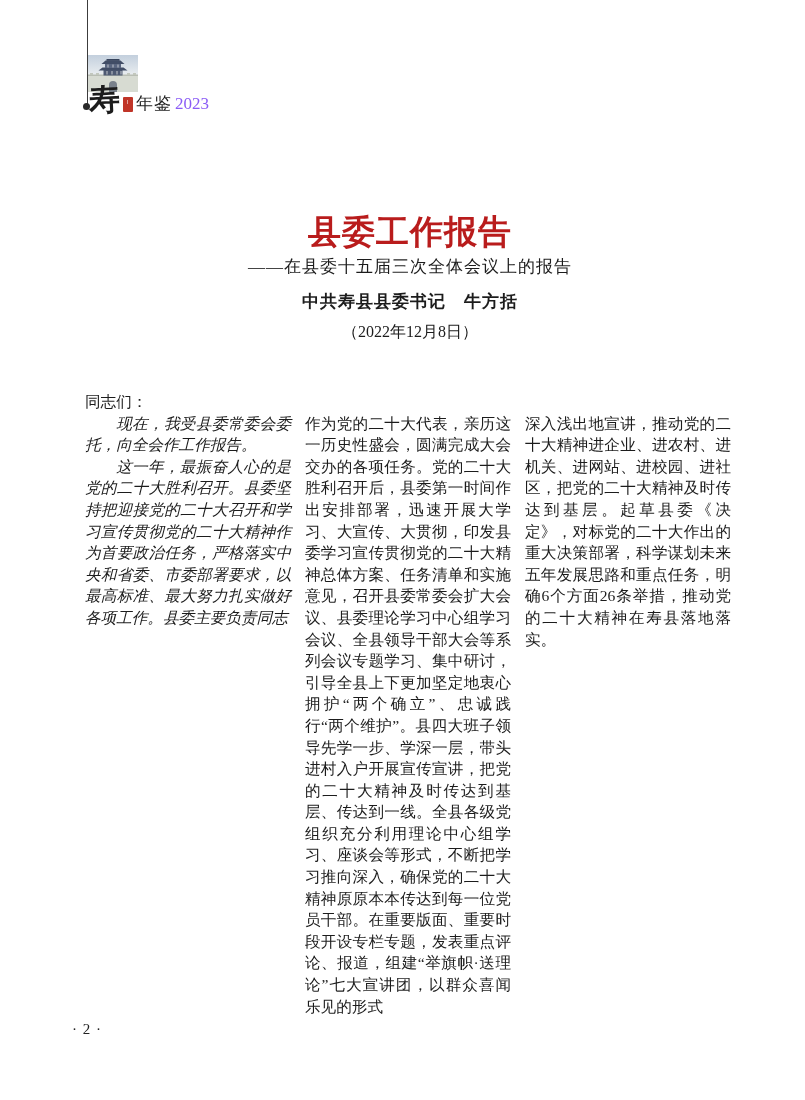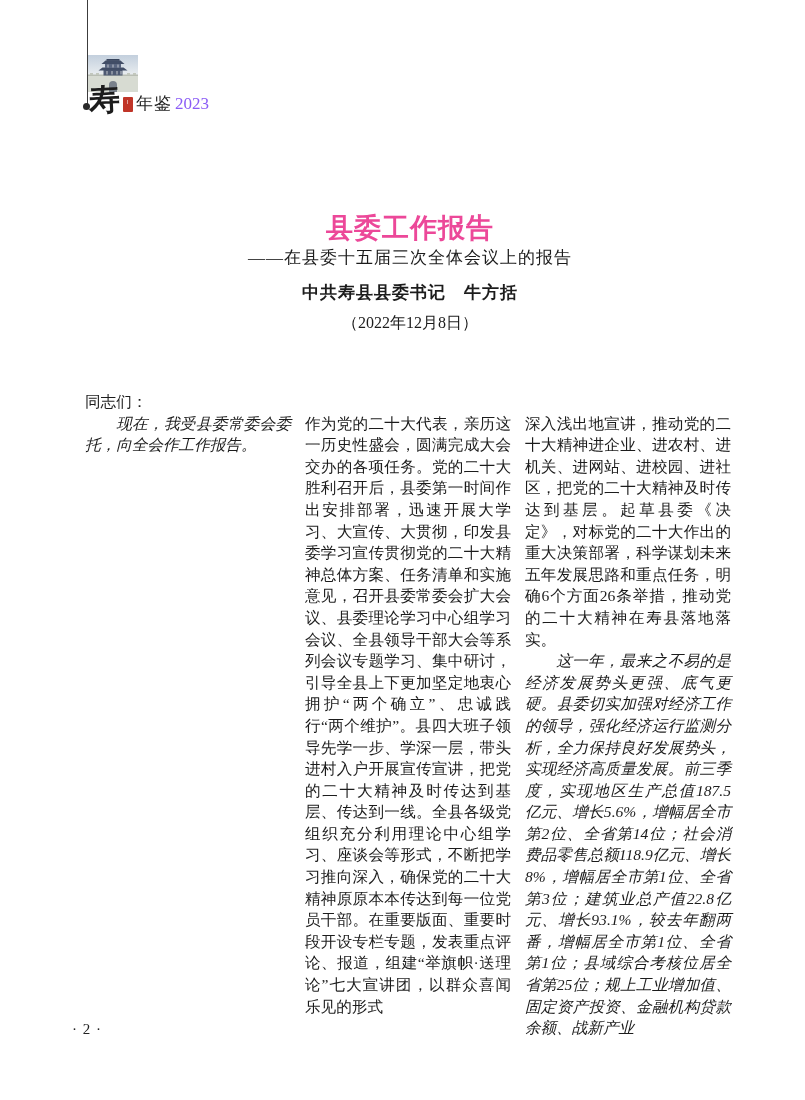--- a/index.html
+++ b/index.html
@@ -28,21 +28,21 @@
     width: 10px; height: 15px; margin: 0 3px 3px 3px; border-radius: 1px;
     background:
       linear-gradient(90deg, rgba(255,255,255,.55) 1px, transparent 1px) 4px 3px / 3px 4px no-repeat,
       #c03528;
   }
   .logo-nianjian { font-size: 17px; font-weight: normal; line-height: 1; margin-bottom: 3px; letter-spacing: 1px; }
   .logo-year { font-size: 17px; line-height: 1; margin-bottom: 3px; margin-left: 3px; color: #8b5cf6; }
 
   
   .report-head { position: absolute; left: 85px; top: 210px; width: 650px; text-align: center; }
-  .report-title { margin: 0; font-size: 27px; font-weight: bold; color: #ec4899; letter-spacing: 1px; }
+  .report-title { margin: 0; font-size: 33px; font-weight: bold; color: #b91c1c; letter-spacing: 1px; }
   .report-subtitle { font-size: 17px; font-weight: 400; letter-spacing: 1px; }
   .report-author { margin-top: 12px; font-size: 17px; font-weight: 600; letter-spacing: 1px; }
   .report-date { margin-top: 9px; font-size: 16px; }
 
   
   .columns { position: absolute; left: 85px; top: 391px; width: 650px; display: flex; gap: 14px; }
   .col {
     width: 206px; flex: 0 0 206px;
     font-size: 15.6px; line-height: 21.6px;
     text-align: justify; text-justify: inter-ideograph;
@@ -105,25 +105,25 @@
     <h1 class="report-title">县委工作报告</h1>
     <div class="report-subtitle">——在县委十五届三次全体会议上的报告</div>
     <div class="report-author">中共寿县县委书记　牛方括</div>
     <div class="report-date">（2022年12月8日）</div>
   </div>
 
   <div class="columns">
     <div class="col">
         <p>同志们：</p>
         <p class="indent">现在，我受县委常委会委托，向全会作工作报告。</p>
+        <p class="indent">这一年，最振奋人心的是党的二十大胜利召开。县委坚持把迎接党的二十大召开和学习宣传贯彻党的二十大精神作为首要政治任务，严格落实中央和省委、市委部署要求，以最高标准、最大努力扎实做好各项工作。县委主要负责同志</p>
       </div>
     <div class="col offset">
         <p>作为党的二十大代表，亲历这一历史性盛会，圆满完成大会交办的各项任务。党的二十大胜利召开后，县委第一时间作出安排部署，迅速开展大学习、大宣传、大贯彻，印发县委学习宣传贯彻党的二十大精神总体方案、任务清单和实施意见，召开县委常委会扩大会议、县委理论学习中心组学习会议、全县领导干部大会等系列会议专题学习、集中研讨，引导全县上下更加坚定地衷心拥护“两个确立”、忠诚践行“两个维护”。县四大班子领导先学一步、学深一层，带头进村入户开展宣传宣讲，把党的二十大精神及时传达到基层、传达到一线。全县各级党组织充分利用理论中心组学习、座谈会等形式，不断把学习推向深入，确保党的二十大精神原原本本传达到每一位党员干部。在重要版面、重要时段开设专栏专题，发表重点评论、报道，组建“举旗帜·送理论”七大宣讲团，以群众喜闻乐见的形式</p>
       </div>
     <div class="col offset">
         <p>深入浅出地宣讲，推动党的二十大精神进企业、进农村、进机关、进网站、进校园、进社区，把党的二十大精神及时传达到基层。起草县委《决定》，对标党的二十大作出的重大决策部署，科学谋划未来五年发展思路和重点任务，明确6个方面26条举措，推动党的二十大精神在寿县落地落实。</p>
-        <p class="indent">这一年，最来之不易的是经济发展势头更强、底气更硬。县委切实加强对经济工作的领导，强化经济运行监测分析，全力保持良好发展势头，实现经济高质量发展。前三季度，实现地区生产总值187.5亿元、增长5.6%，增幅居全市第2位、全省第14位；社会消费品零售总额118.9亿元、增长8%，增幅居全市第1位、全省第3位；建筑业总产值22.8亿元、增长93.1%，较去年翻两番，增幅居全市第1位、全省第1位；县域综合考核位居全省第25位；规上工业增加值、固定资产投资、金融机构贷款余额、战新产业</p>
       </div>
   </div>
 
   <div class="page-number">· 2 ·</div>
 
 </div>
 
 </body></html>

